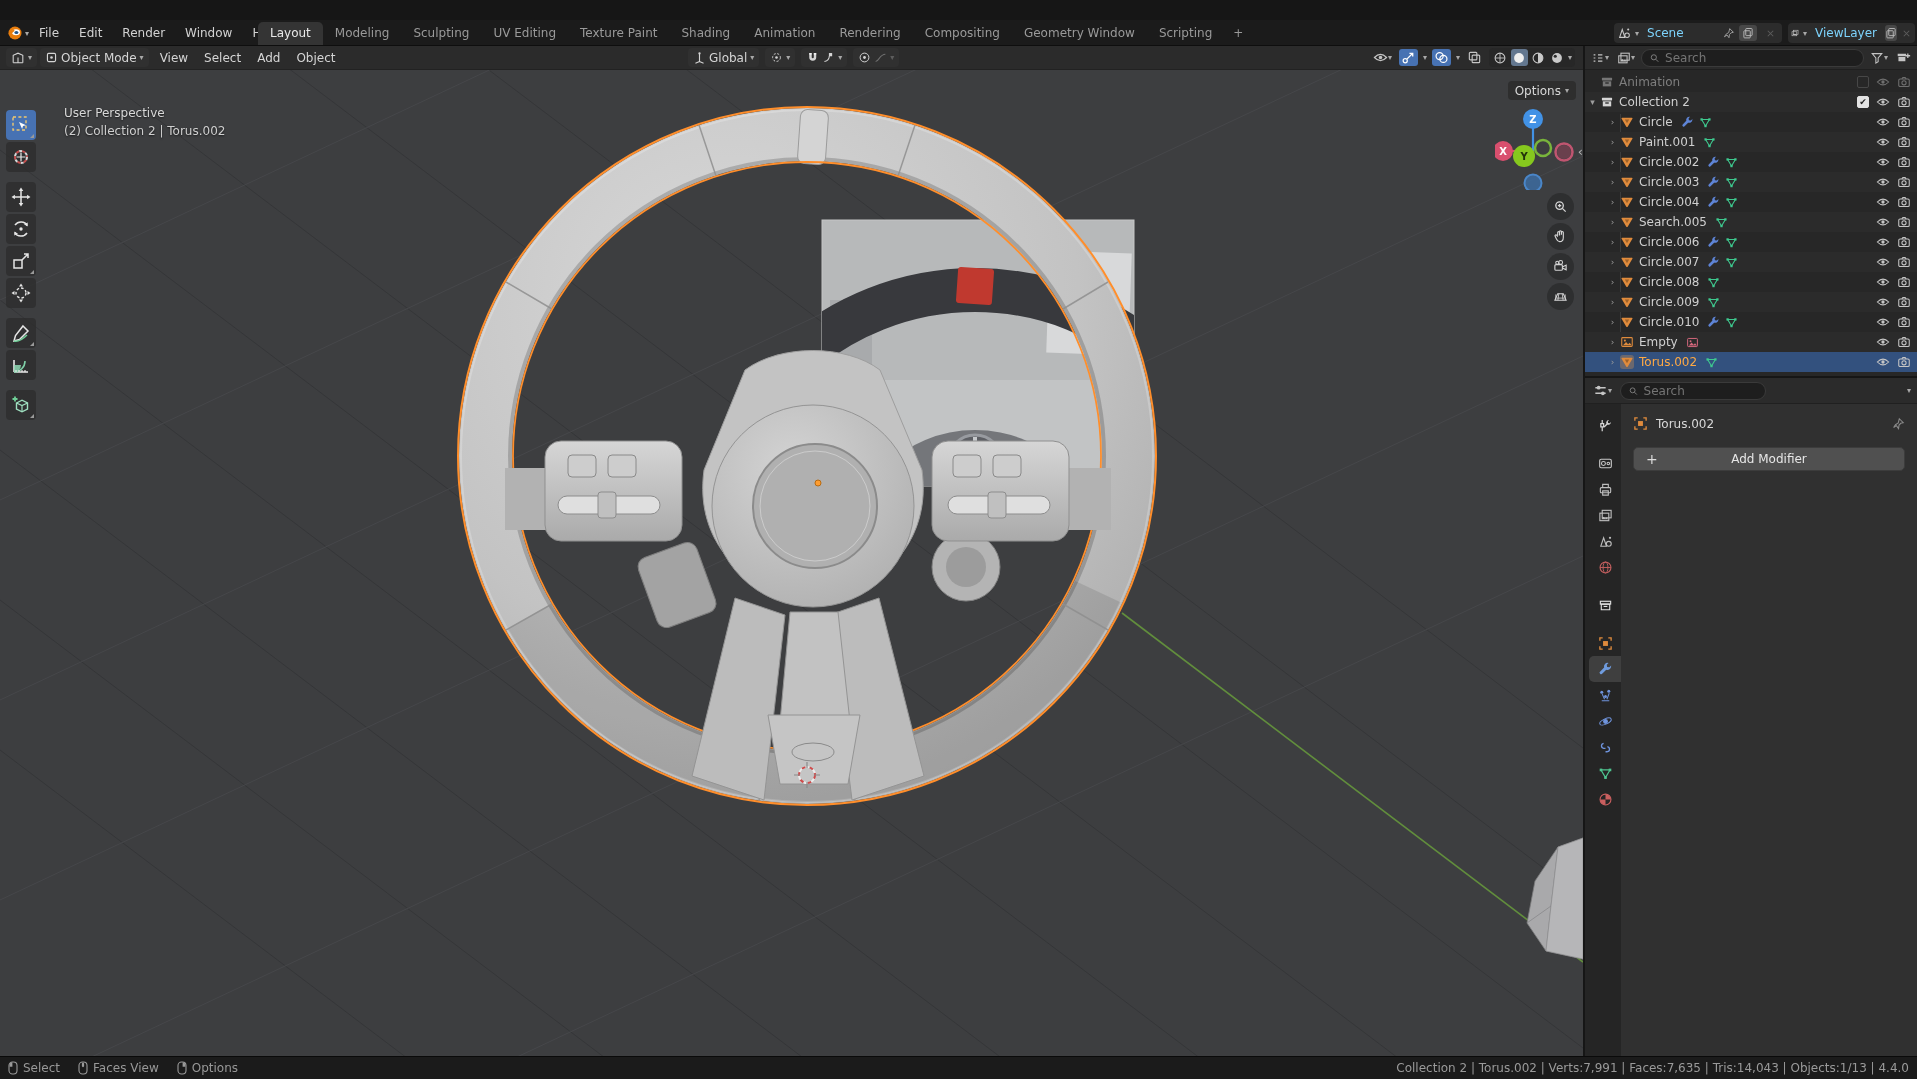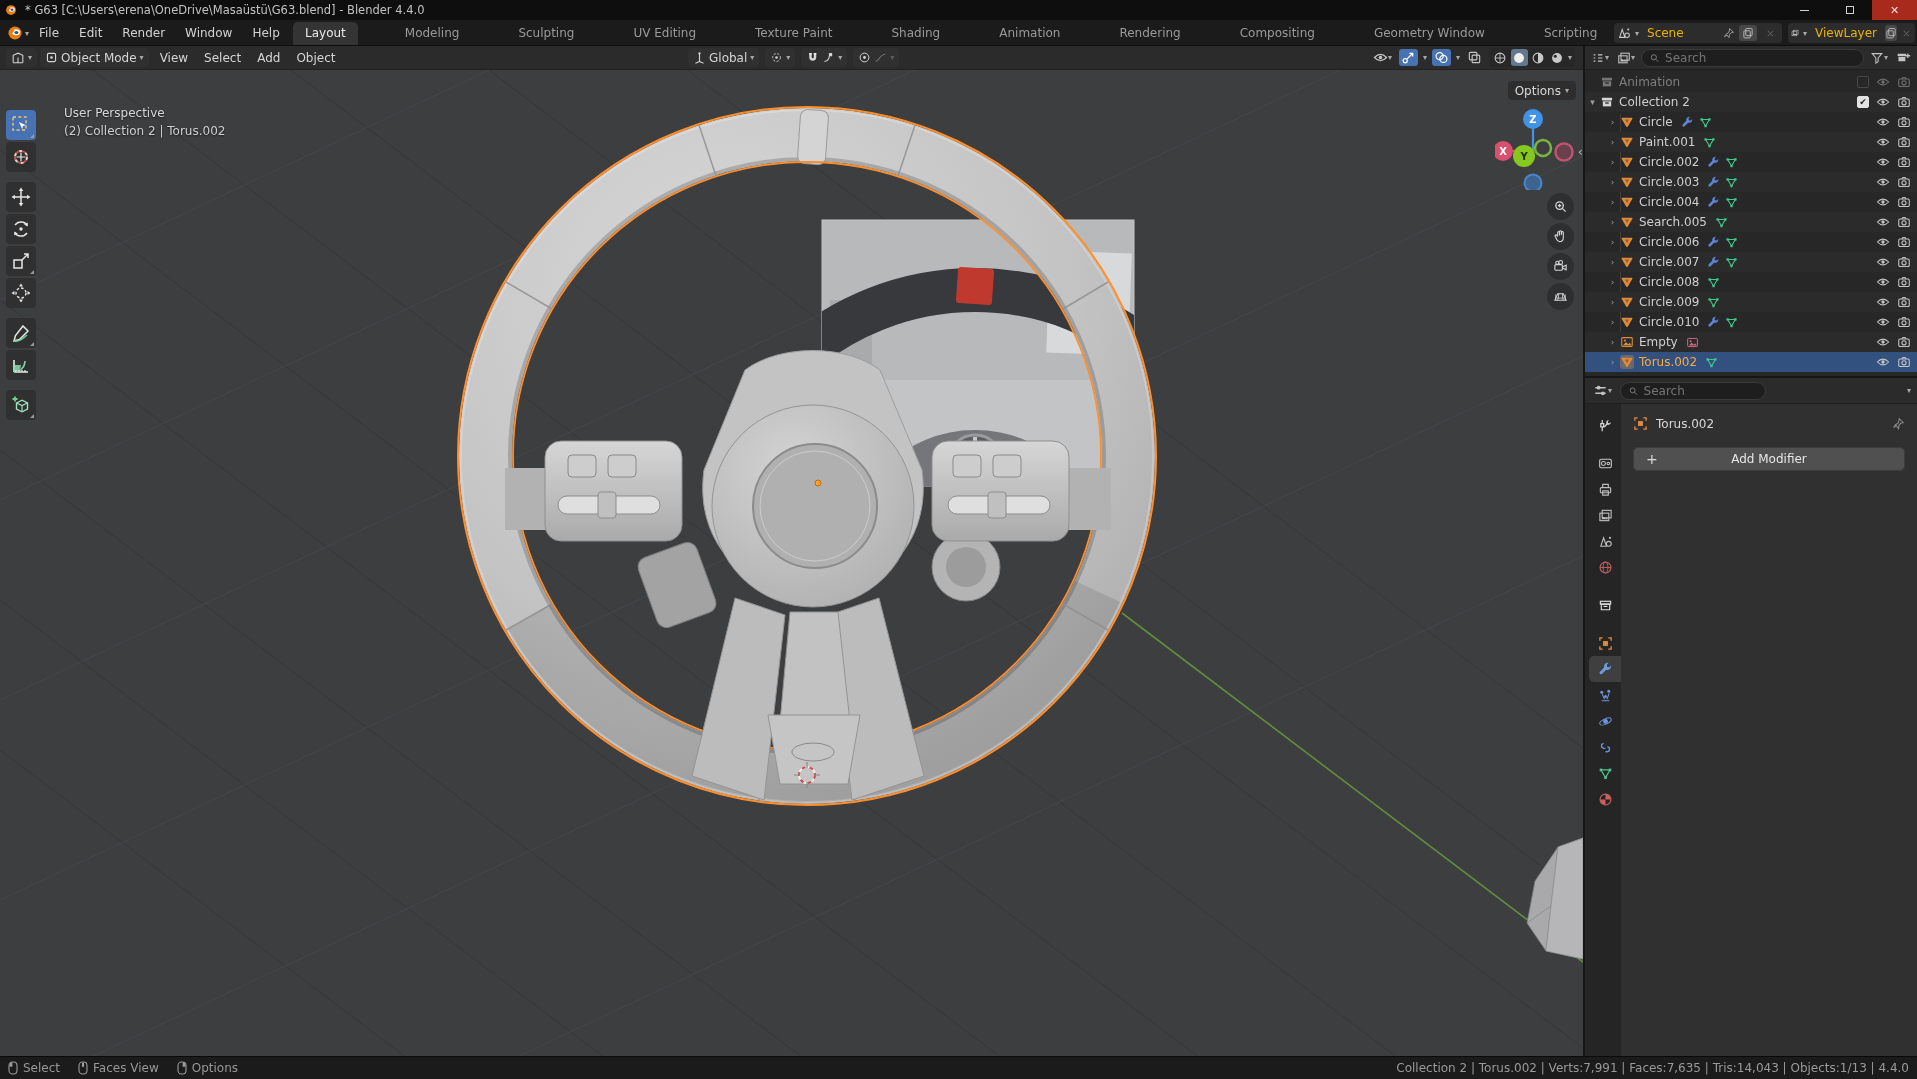--- a/index.html
+++ b/index.html
@@ -19,25 +19,25 @@
   .glyph-min{ width:9px; height:1px; background:#cfcfcf; }
   .glyph-max{ width:8px; height:8px; border:1px solid #cfcfcf; }
   .glyph-x{ font-size:11px; color:#f0d9d6; line-height:1; }
 
   
   .topbar{ position:absolute; top:20px; left:0; right:0; height:26px; background:#1b1b1b; border-bottom:1px solid #0e0e0e; }
   .menus{ position:absolute; left:30px; top:0; height:26px; display:flex; align-items:center; gap:2px; }
   .menu-item{ padding:3px 9px; border-radius:4px; color:#d2d2d2; }
   .blender-logo{ position:absolute; left:7px; top:5px; display:flex; align-items:center; gap:2px; }
   .ws-tabs{ position:absolute; left:258px; bottom:0; display:flex; align-items:flex-end; }
-  .ws-tab{ padding:4px 12px 5px; color:#9a9a9a; border-radius:5px 5px 0 0;margin-left:35px; }
+  .ws-tab{ padding:4px 12px 5px; color:#9a9a9a; border-radius:5px 5px 0 0; }
   .ws-tab.active{ background:#343434; color:#e8e8e8; }
   .ws-add{ padding:4px 9px 5px; color:#9a9a9a; }
   .sel-block{ position:absolute; top:3px; height:20px; background:#2c2c2c; border-radius:4px; display:flex; align-items:center; padding:0 3px; gap:4px; }
-  .sel-block .nm{ color:#eab308; padding:0 4px; flex:1; }
+  .sel-block .nm{ color:#7dd3fc; padding:0 4px; flex:1; }
   .mini-btn{ display:flex; align-items:center; justify-content:center; width:18px; height:16px; border-radius:3px; color:#bdbdbd; }
   .mini-btn.lit{ background:#474747; }
   .mini-btn.dim{ color:#5c5c5c; }
 
   
   .viewport{ position:absolute; top:46px; left:0; width:1583px; height:1010px; background:#3d3e40; }
   .vp-header{ position:relative; height:24px; background:#2b2b2b; border-bottom:1px solid #222; display:flex; align-items:center; z-index:20; }
   .vp-left{ display:flex; align-items:center; gap:3px; margin-left:6px; }
   .vp-menu{ padding:2px 8px; color:#d5d5d5; border-radius:3px; }
   .pill{ display:flex; align-items:center; gap:3px; background:#303030; border-radius:4px; height:19px; padding:0 5px; color:#d5d5d5; }
@@ -360,37 +360,20 @@
       </symbol>
     <symbol id="mouse-right" viewBox="0 0 10 14">
         <rect x="1" y="1" width="8" height="12" rx="3.5" fill="none" stroke="currentColor" stroke-width="1.1"></rect>
         <path d="M8.4 2.8A3 3 0 0 0 5.6 1.2v4.6h2.8z" fill="currentColor"></path>
       </symbol>
   </defs>
 </svg>
 
 <div id="app">
 
-  <div class="titlebar">
-    <svg class="app-ico" width="12" height="12">
-        <use href="#i-blogo"></use>
-      </svg>
-    <span class="ttl">* G63 [C:\Users\erena\OneDrive\Masaüstü\G63.blend] - Blender 4.4.0</span>
-    <div class="win-ctrls">
-      <div class="win-btn">
-          <span class="glyph-min"></span>
-        </div>
-      <div class="win-btn">
-          <span class="glyph-max"></span>
-        </div>
-      <div class="win-btn close">
-          <span class="glyph-x">✕</span>
-        </div>
-    </div>
-  </div>
 
   <div class="topbar">
     <div class="blender-logo">
       <svg width="16" height="16">
           <use href="#i-blogo"></use>
         </svg>
       <span class="caret">▾</span>
     </div>
     <div class="menus" id="top-menus">
         <span class="menu-item">File</span>

